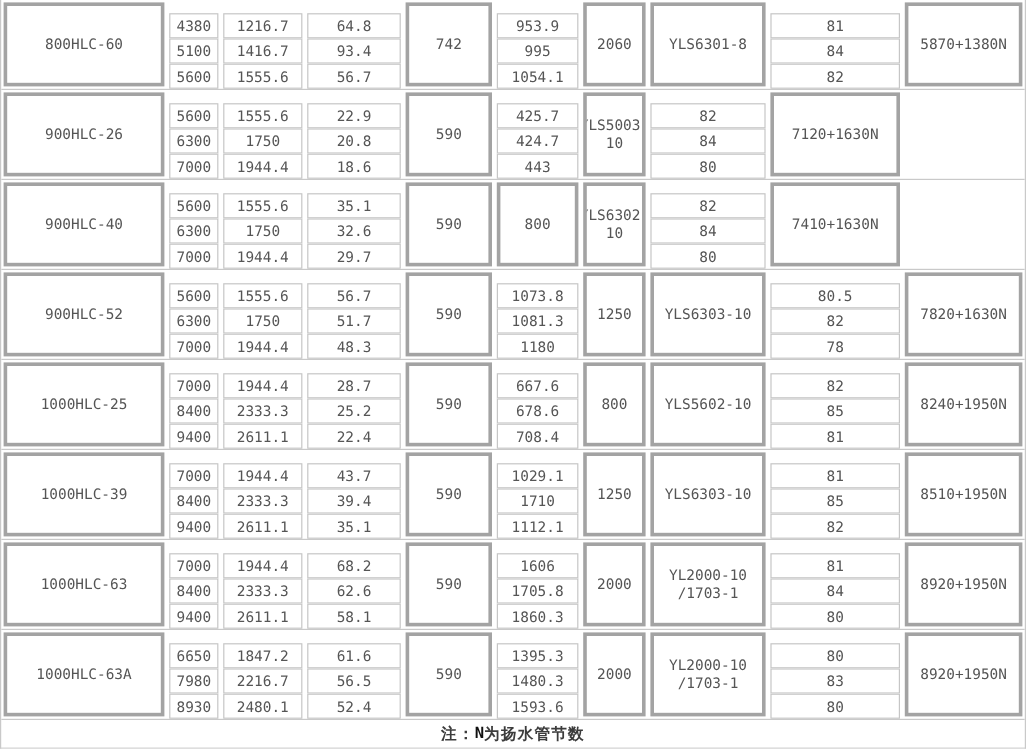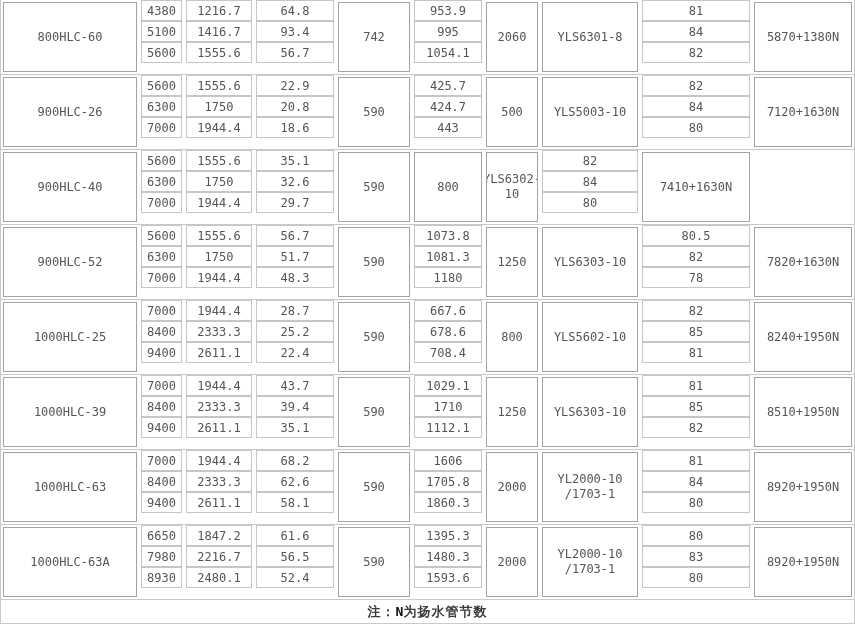--- a/index.html
+++ b/index.html
@@ -28,30 +28,30 @@
     display:flex;
     padding:2px;
     box-sizing:border-box;
   }
   .cell.single .box{
     flex:1 1 auto;
     display:flex;
     align-items:center;
     justify-content:center;
     text-align:center;
-    border:1px solid #a3a3a3;
+    border:3px solid #a3a3a3;
     background:#ffffff;
     overflow:hidden;
     word-break:normal;
     line-height:1.25;
   }
   .cell.multi{
     display:flex;
     flex-direction:column;
-    justify-content:flex-start;
+    justify-content:flex-end;
     gap:0;
     padding:0 2px;
     box-sizing:border-box;
   }
   .cell.multi .box{
     height:21px;
     box-sizing:border-box;
     display:flex;
     align-items:center;
     justify-content:center;
@@ -144,23 +144,20 @@
     </div>
     <div class="cell single">
       <div class="box">590</div>
     </div>
     <div class="cell multi">
       <div class="box">425.7</div>
       <div class="box">424.7</div>
       <div class="box">443</div>
     </div>
     <div class="cell single">
-      <div class="box">500</div>
-    </div>
-    <div class="cell single">
       <div class="box">YLS5003-10</div>
     </div>
     <div class="cell multi">
       <div class="box">82</div>
       <div class="box">84</div>
       <div class="box">80</div>
     </div>
     <div class="cell single">
       <div class="box">7120+1630N</div>
     </div>

